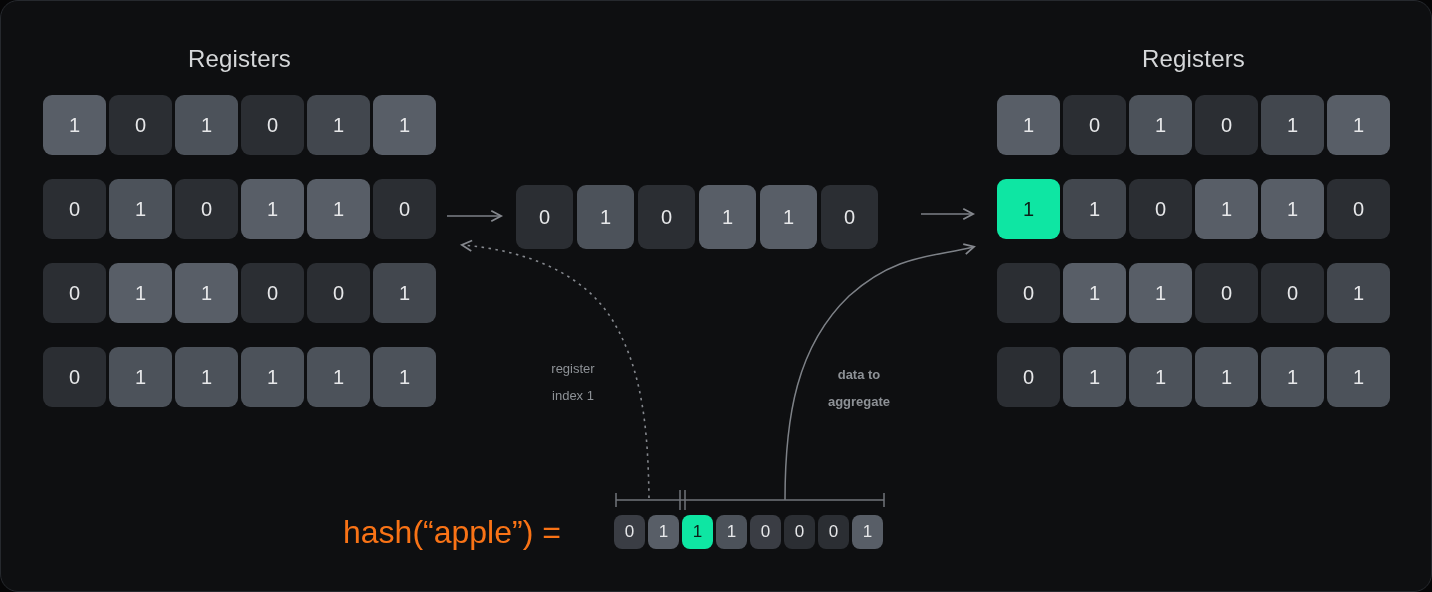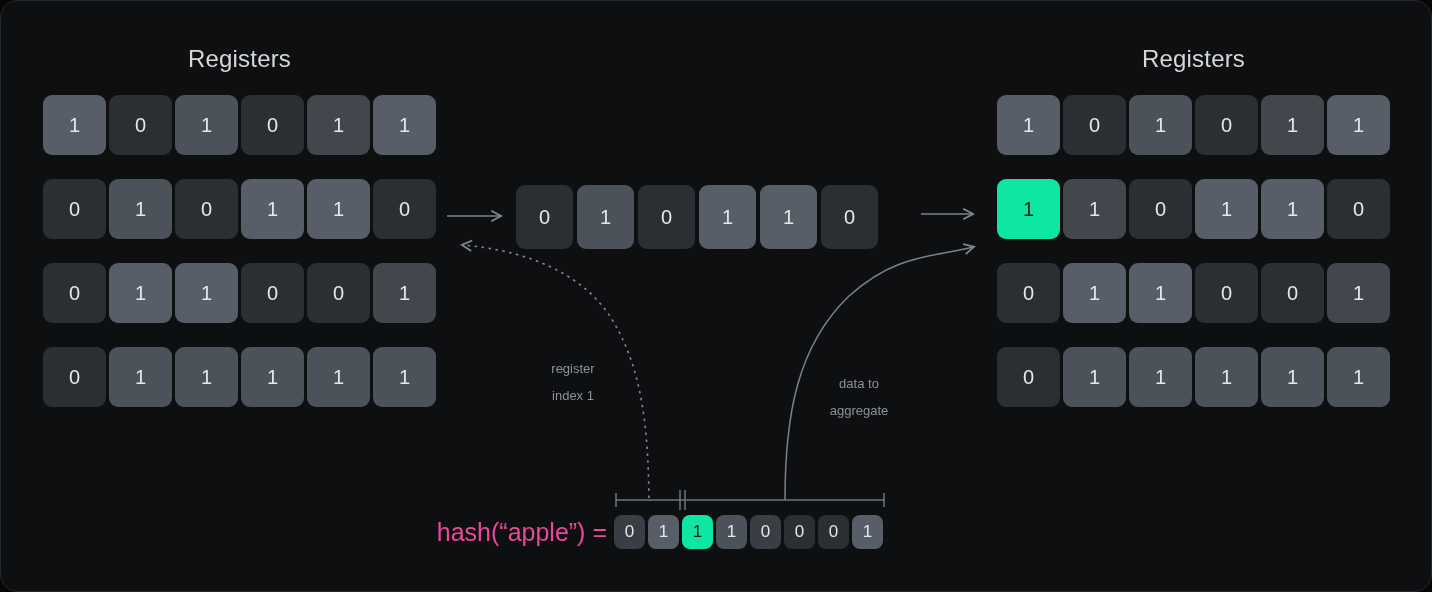--- a/index.html
+++ b/index.html
@@ -51,23 +51,23 @@
   }
 
   .shade-d0 { background: #2b2e33; }
   .shade-d1 { background: #3a3d44; }
   .shade-m0 { background: #42474e; }
   .shade-m1 { background: #4c525a; }
   .shade-l0 { background: #585e67; }
   .shade-green { background: #0ee6a3; color: #0c2018; }
 
   .hash-label {
-    width: 264px; text-align: right;
-    font-size: 25px; line-height: 34px;
-    color: #ec4899;
+    width: 264px; text-align: left;
+    font-size: 32px; line-height: 34px;
+    color: #f97316;
   }
   .note {
     width: 170px; text-align: center;
     font-size: 13px; line-height: 27px;
     color: #8d9196;
     white-space: pre-line;
   }
   svg.overlay { position: absolute; left: 0; top: 0; pointer-events: none; }
 </style>
 </head>
@@ -138,21 +138,21 @@
       <div class="cell shade-m1">1</div>
       <div class="cell shade-m1">1</div>
       <div class="cell shade-m1">1</div>
       <div class="cell shade-m1">1</div>
       <div class="cell shade-m1">1</div>
     </div>
 
   <div class="abs note" style="left:487px; top:354px;">register
 index 1</div>
 
-  <div class="abs note" style="left:773px; top:369px;">data to
+  <div class="abs note" style="left:773px; top:360px;font-weight:bold;">data to
 aggregate</div>
 
   <div class="abs hash-label" style="left:342px; top:514px;">hash(“apple”) =</div>
 
   <div class="abs bit-row" style="left:613px; top:514px;">
       <div class="bit shade-d1">0</div>
       <div class="bit shade-l0">1</div>
       <div class="bit shade-green">1</div>
       <div class="bit shade-m1">1</div>
       <div class="bit shade-d1">0</div>

